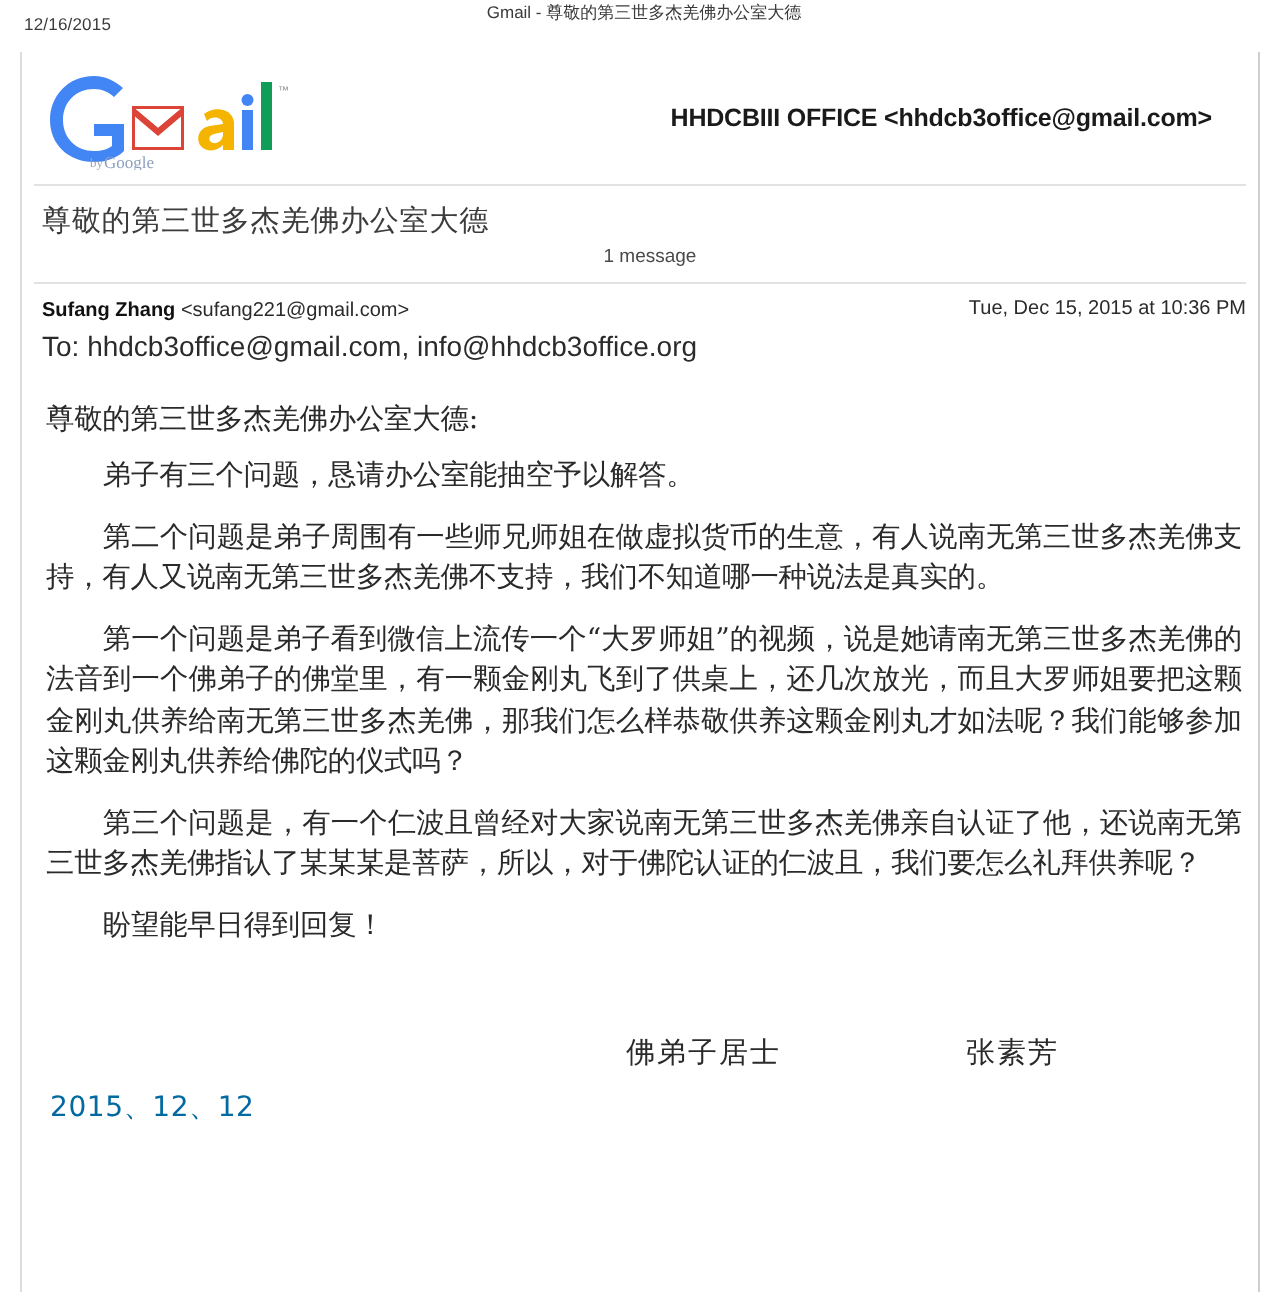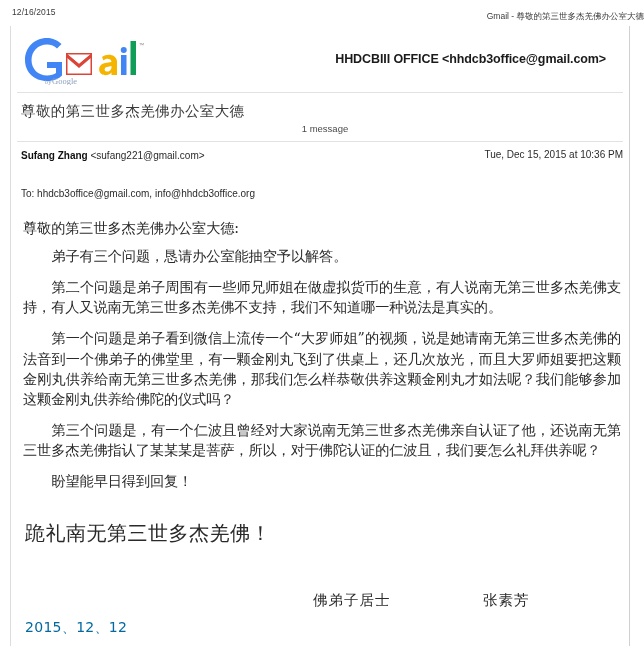--- a/index.html
+++ b/index.html
@@ -30,23 +30,23 @@
     left: 12px;
     top: 7px;
     font-size: 8.5px;
     color: #3b3b3b;
     letter-spacing: 0.1px;
     white-space: nowrap;
   }
   .print-header .ph-title {
     position: absolute;
     left: 0;
-    top: 11px;
+    top: 1px;
     width: 644px;
-    text-align: right;
+    text-align: center;
     font-size: 8.5px;
     color: #3b3b3b;
     white-space: nowrap;
   }
 
   
   .sheet {
     position: absolute;
     top: 26px;
     left: 10px;
@@ -118,25 +118,24 @@
     color: #2b2b2b;
     line-height: 1.45;
     white-space: nowrap;
   }
   .sender-name {
     font-weight: bold;
     color: #111111;
   }
   .sender-email { font-weight: normal; }
   .to-line {
-    font-size: 10px;
+    font-size: 14px;
     color: #2b2b2b;
     line-height: 1.45;
     white-space: nowrap;
-    margin-top: 24px;
   }
   .msg-date {
     position: absolute;
     right: 6px;
     top: 7px;
     font-size: 10px;
     color: #2b2b2b;
     white-space: nowrap;
   }
 
@@ -248,21 +247,20 @@
   </div>
 
   <div class="body">
     <p class="p salute">尊敬的第三世多杰羌佛办公室大德:</p>
     <p class="p indent">弟子有三个问题，恳请办公室能抽空予以解答。</p>
     <p class="p indent">第二个问题是弟子周围有一些师兄师姐在做虚拟货币的生意，有人说南无第三世多杰羌佛支持，有人又说南无第三世多杰羌佛不支持，我们不知道哪一种说法是真实的。</p>
     <p class="p indent">第一个问题是弟子看到微信上流传一个“大罗师姐”的视频，说是她请南无第三世多杰羌佛的法音到一个佛弟子的佛堂里，有一颗金刚丸飞到了供桌上，还几次放光，而且大罗师姐要把这颗金刚丸供养给南无第三世多杰羌佛，那我们怎么样恭敬供养这颗金刚丸才如法呢？我们能够参加这颗金刚丸供养给佛陀的仪式吗？</p>
     <p class="p indent">第三个问题是，有一个仁波且曾经对大家说南无第三世多杰羌佛亲自认证了他，还说南无第三世多杰羌佛指认了某某某是菩萨，所以，对于佛陀认证的仁波且，我们要怎么礼拜供养呢？</p>
     <p class="p indent">盼望能早日得到回复！</p>
 
-    <div class="closing">跪礼南无第三世多杰羌佛！</div>
 
     <div class="sig-row">
       <span class="sig-title">佛弟子居士</span>
       <span class="sig-name">张素芳</span>
     </div>
     <div class="sig-date">2015、12、12</div>
   </div>
 
 </div>
 

